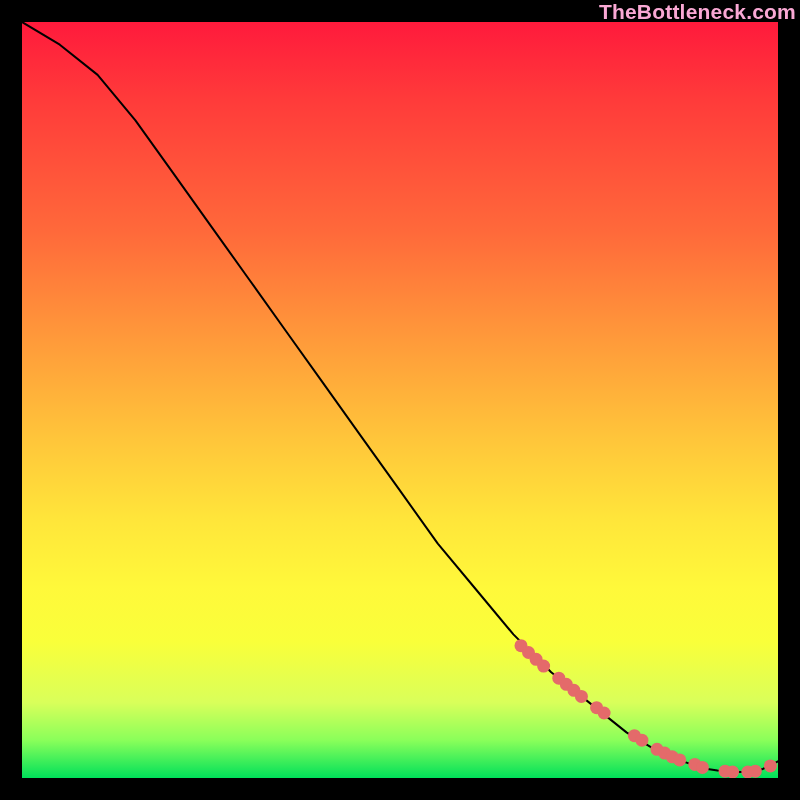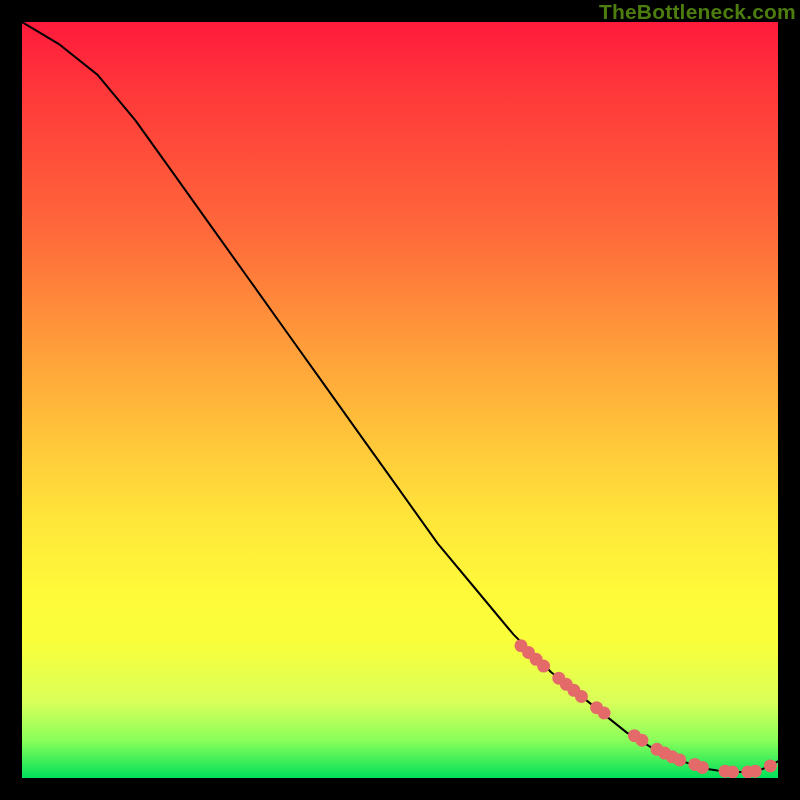--- a/index.html
+++ b/index.html
@@ -45,21 +45,21 @@
     width: 756px;
     height: 756px;
   }
   .watermark {
     position: absolute;
     top: 0;
     right: 4px;
     font-family: Arial, Helvetica, sans-serif;
     font-size: 21px;
     font-weight: 600;
-    color: #4d7c0f;
+    color: #f9a8d4;
     letter-spacing: 0.2px;
     user-select: none;
   }
 </style>
 </head>
 <body>
 
 <div class="stage">
   <div class="watermark">TheBottleneck.com</div>
   <div class="plot">

